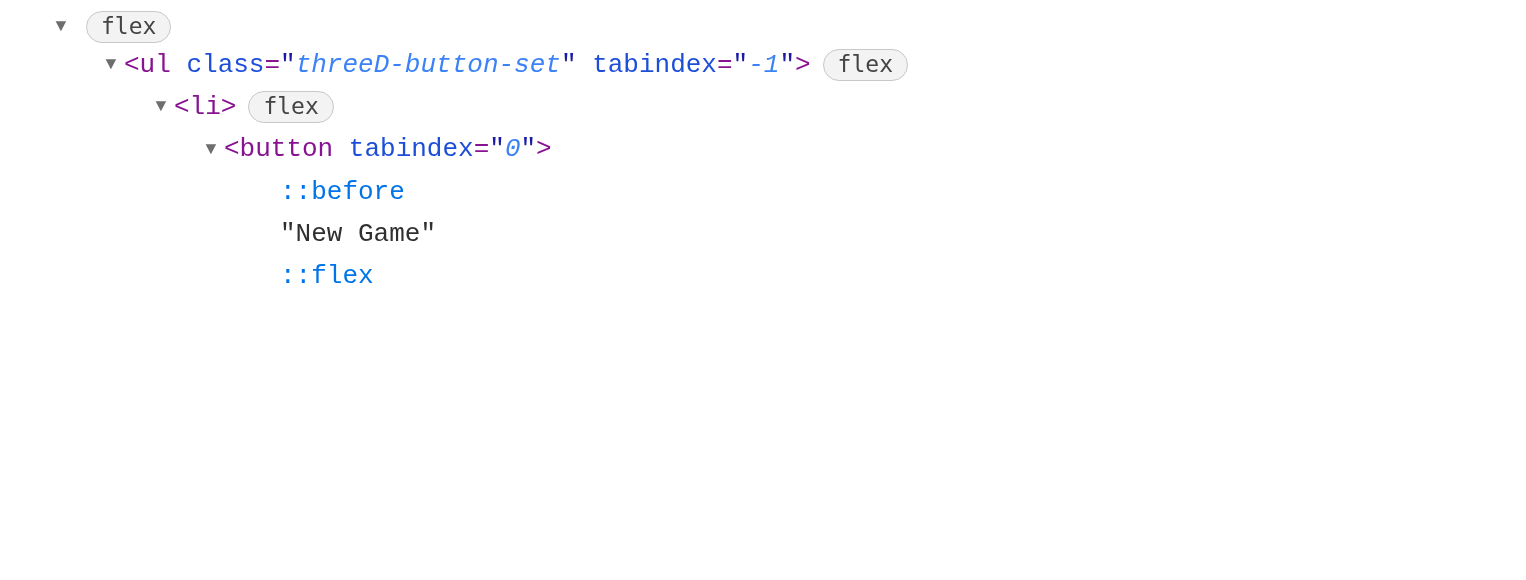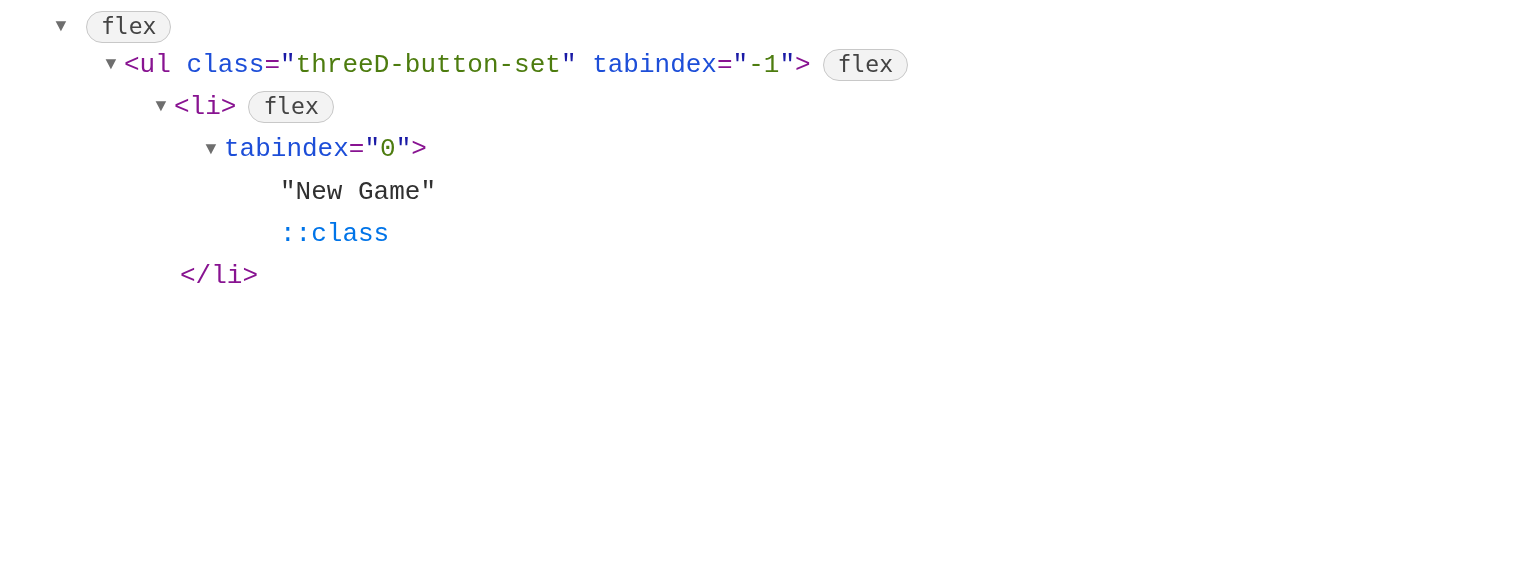--- a/index.html
+++ b/index.html
@@ -24,21 +24,21 @@
     display: inline-block;
     width: 20px;
     text-align: center;
     color: #6e6e6e;
     font-size: 18px;
     cursor: pointer;
     padding-right: 6px;
   }
   .tag { color: #881391; }
   .attr-name { color: #1d4ed8; }
-  .attr-value { color: #4d7c0f; }
+  .attr-value { color: #3b82f6; font-style: italic; }
   .pseudo { color: #0074e8; font-weight: 500; }
   .textnode { color: #303030; }
   .badge {
     display: inline-block;
     background: #f3f3f3;
     border: 1.5px solid #c8c8c8;
     border-radius: 18px;
     padding: 0px 14px;
     margin-left: 12px;
     font-size: 23px;
@@ -48,17 +48,17 @@
   }
   .quote { color: #1a1aa6; }
 </style>
 </head>
 <body>
 
 <div id="tree">
     <div class="row"><span class="indent" style="width: 54px;"></span><span class="arrow">▼</span><span class="badge">flex</span></div>
     <div class="row"><span class="indent" style="width: 104px;"></span><span class="arrow">▼</span><span class="tag">&lt;ul </span><span class="attr-name">class</span><span class="tag">=</span><span class="quote">"</span><span class="attr-value">threeD-button-set</span><span class="quote">"</span><span class="tag"> </span><span class="attr-name">tabindex</span><span class="tag">=</span><span class="quote">"</span><span class="attr-value">-1</span><span class="quote">"</span><span class="tag">&gt;</span><span class="badge">flex</span></div>
     <div class="row"><span class="indent" style="width: 154px;"></span><span class="arrow">▼</span><span class="tag">&lt;li&gt;</span><span class="badge">flex</span></div>
-    <div class="row"><span class="indent" style="width: 204px;"></span><span class="arrow">▼</span><span class="attr-name">tabindex</span><span class="tag">=</span><span class="quote">"</span><span class="attr-value">0</span><span class="quote">"</span><span class="tag">&gt;</span></div>
+    <div class="row"><span class="indent" style="width: 204px;"></span><span class="arrow">▼</span><span class="tag">&lt;button </span><span class="attr-name">tabindex</span><span class="tag">=</span><span class="quote">"</span><span class="attr-value">0</span><span class="quote">"</span><span class="tag">&gt;</span></div>
+    <div class="row"><span class="indent" style="width: 280px;"></span><span class="pseudo">::before</span></div>
     <div class="row"><span class="indent" style="width: 280px;"></span><span class="textnode">"New Game"</span></div>
-    <div class="row"><span class="indent" style="width: 280px;"></span><span class="pseudo">::class</span></div>
-    <div class="row"><span class="indent" style="width: 180px;"></span><span class="tag">&lt;/li&gt;</span></div>
+    <div class="row"><span class="indent" style="width: 280px;"></span><span class="pseudo">::flex</span></div>
   </div>
 
 </body></html>

